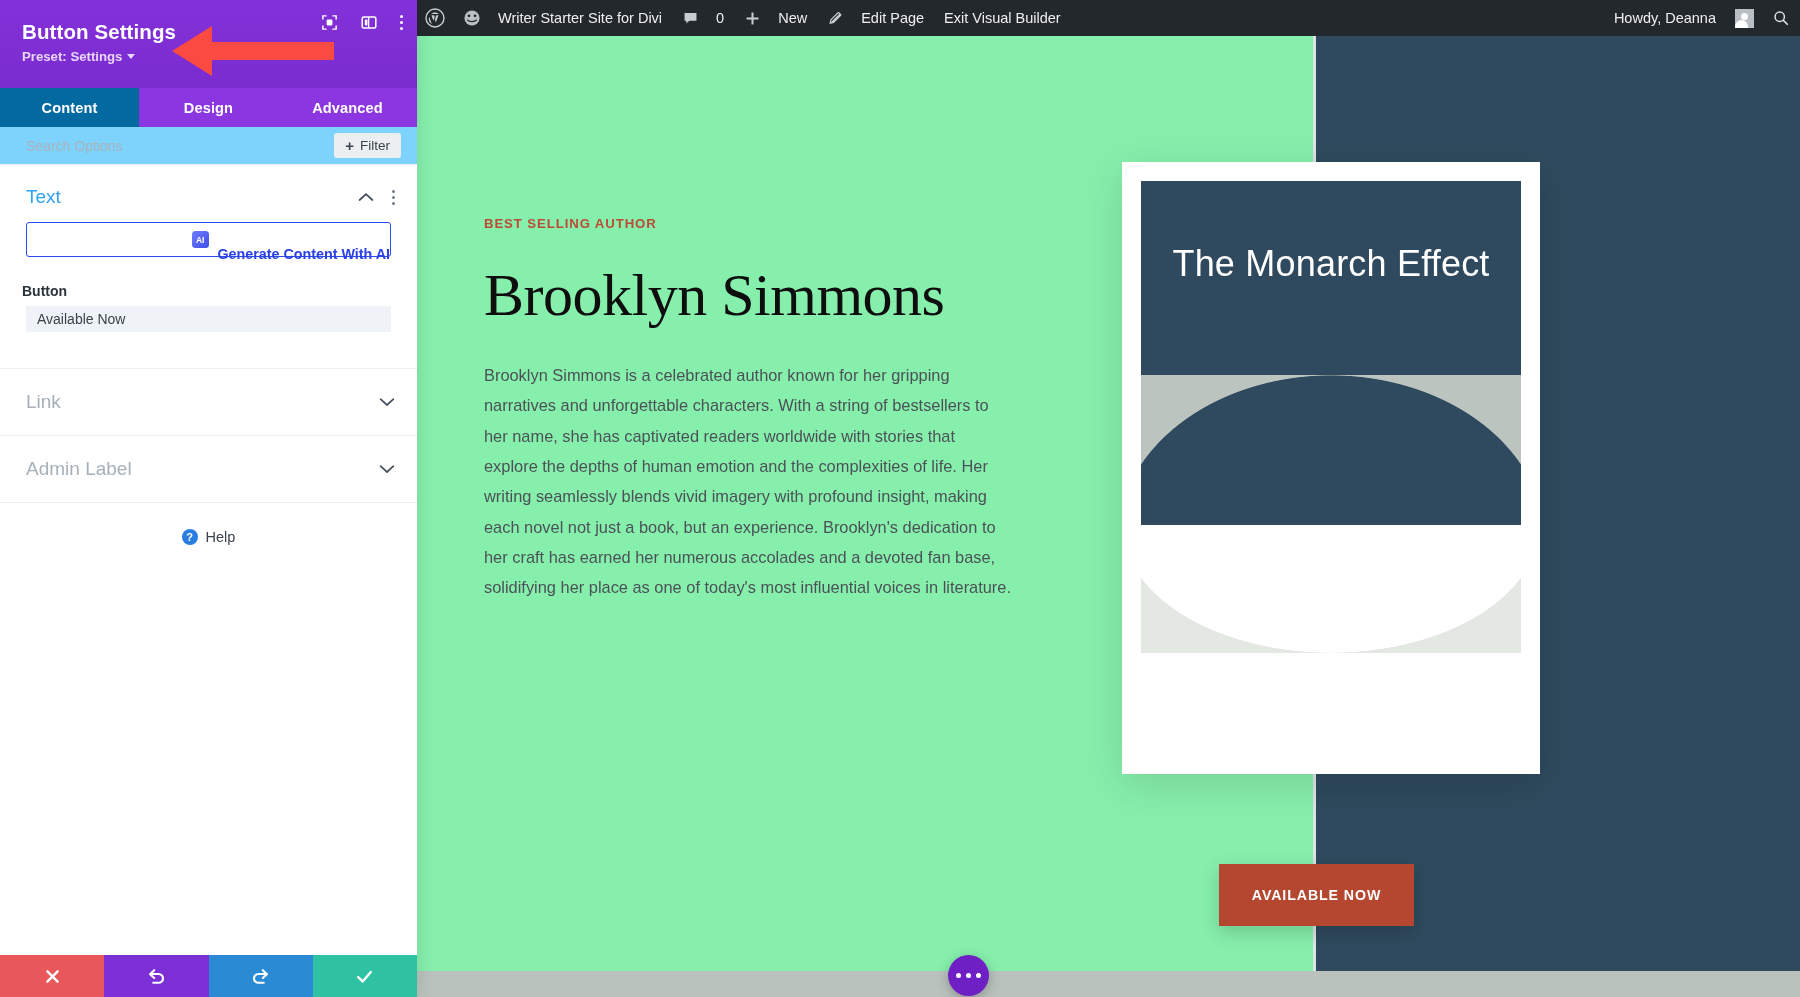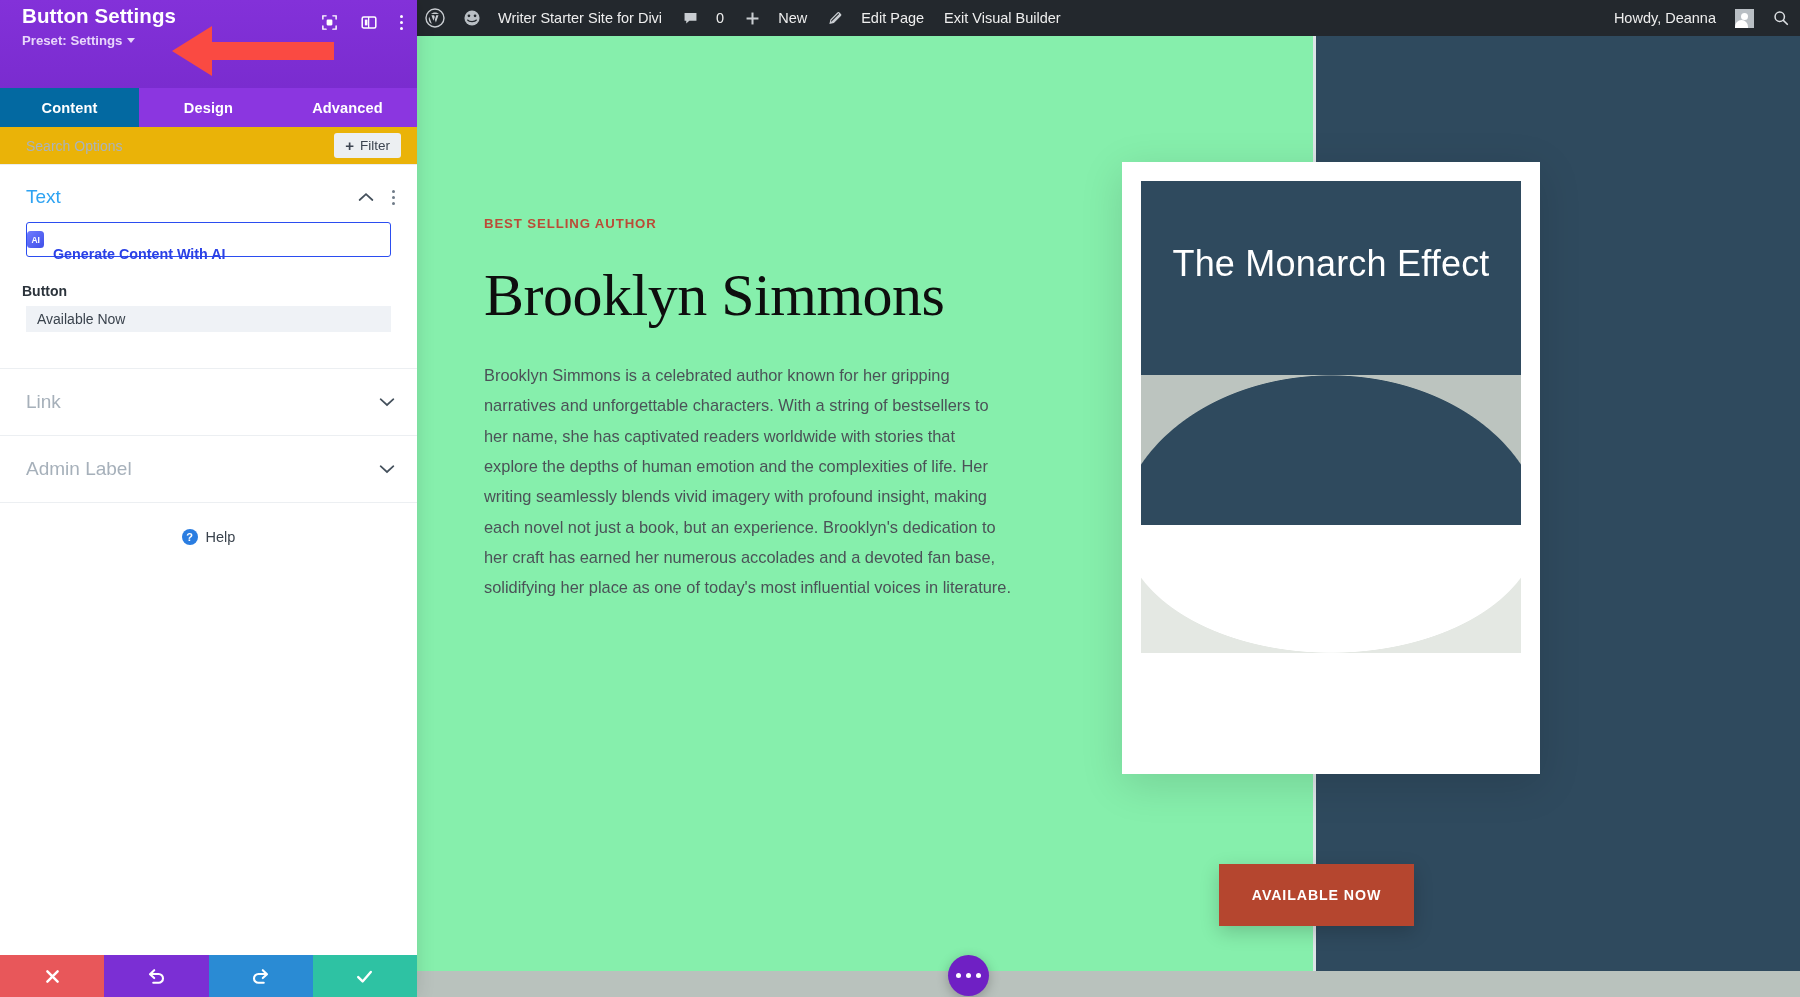--- a/index.html
+++ b/index.html
@@ -42,21 +42,21 @@
     position: absolute; top: 0; left: 0; width: 417px; height: 997px;
     background: #fafbfc;
     z-index: 50;
     display: flex; flex-direction: column;
     box-shadow: 0 0 18px rgba(0,0,0,0.12);
   }
   #panel-header {
     background: #7a2fd4;
     background: linear-gradient(#8331d9, #7a2ccf);
     height: 88px; position: relative; flex: 0 0 auto;
-    padding: 4px 18px 0 22px;
+    padding: 20px 18px 0 22px;
   }
   .panel-title {
     color: #ffffff; font-size: 20.5px; font-weight: 700; letter-spacing: .1px;
   }
   .panel-preset {
     color: #e8d6fb; font-size: 13.2px; font-weight: 700; margin-top: 5px;
     display:inline-flex; align-items:center; gap:5px;
   }
   .caret-down {
     width:0;height:0;border-left:4px solid transparent;border-right:4px solid transparent;
@@ -76,21 +76,21 @@
   }
   .tab {
     flex: 1 1 0; display:flex; align-items:center; justify-content:center;
     color:#ffffff; font-size:14.6px; font-weight:600; letter-spacing:.1px;
     cursor:pointer;
   }
   .tab.active { background: #0369a1; font-weight:700; }
 
   
   #panel-search {
-    height: 38px; display:flex; align-items:center; background:#eab308;
+    height: 38px; display:flex; align-items:center; background:#7dd3fc;
     border-bottom:1px solid #eaedf0; padding: 0 16px 0 26px; flex:0 0 auto;
     position: relative;
   }
   #search-input {
     flex:1; border:0; outline:0; background:transparent;
     font-family: inherit; font-size: 14px; color:#3b4752;
   }
   #search-input::placeholder { color:#a9b3bd; }
   #filter-btn {
     background:#eceff2; border-radius:3px; padding:5px 11px;
@@ -108,21 +108,21 @@
   .section-title { font-size: 19px; color:#2ea3f2; font-weight:400; flex:1; }
   .section-title.muted { color:#a6b0ba; }
   .sect-icons { display:flex; align-items:center; gap:18px; }
   .chev { display:block; }
   .kebab { display:flex; flex-direction:column; gap:3px; align-items:center;}
   .kebab i { width:3px;height:3px;border-radius:50%;background:#6f7b88; display:block;}
 
   #ai-btn {
     margin: 2px 26px 0 26px; height: 35px;
     border: 1.6px solid #2b4df0; border-radius: 3px; background:#fff;
-    display:flex; align-items:center; justify-content:flex-start; gap:9px;
+    display:flex; align-items:center; justify-content:flex-end; gap:9px;
     cursor:pointer;
   }
   #ai-btn .lbl { color:#2b41e6; font-weight:700; font-size:14.3px;margin-top:28px; }
   .ai-badge {
     width:17px;height:17px;border-radius:3.5px;
     background: linear-gradient(135deg,#6f7cff,#3f4fe8);
     color:#fff; font-size:8.5px; font-weight:700;
     display:flex;align-items:center;justify-content:center; letter-spacing:-.3px;
   }
 

